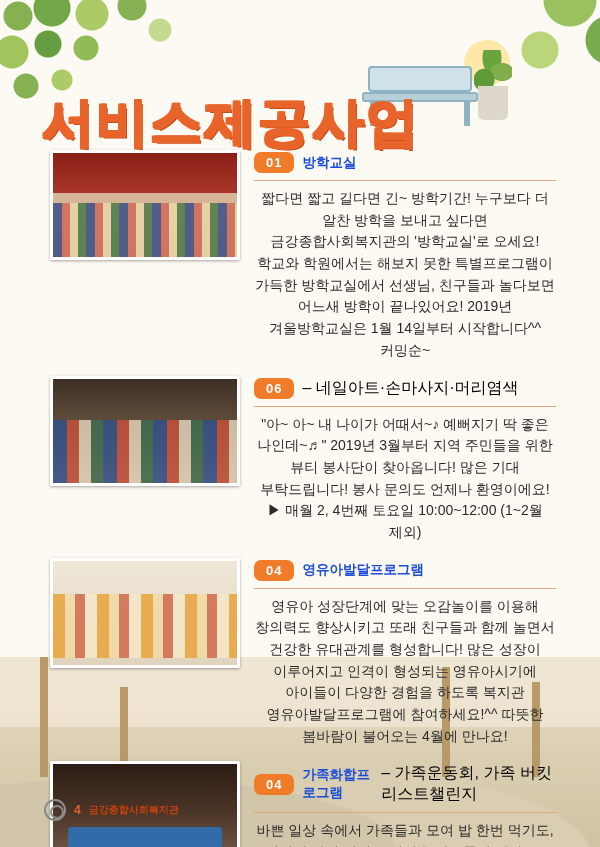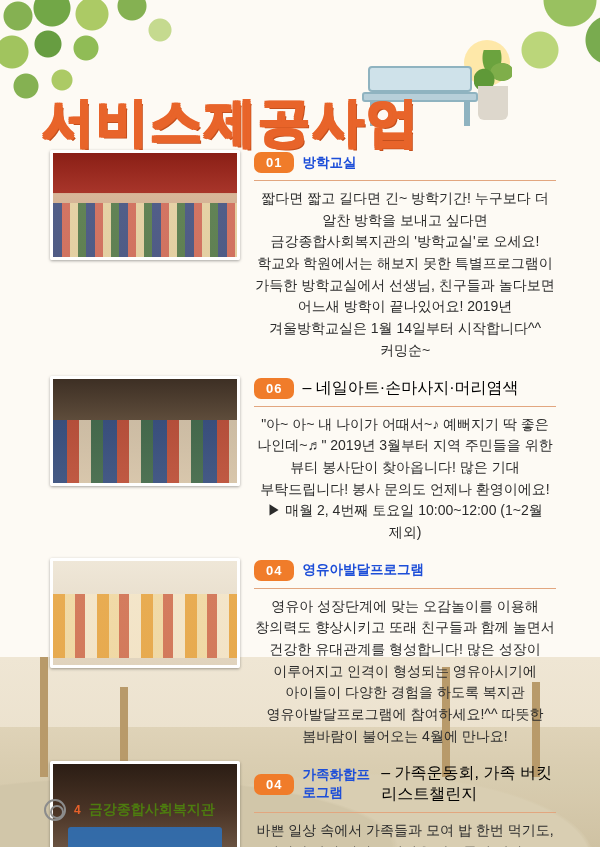--- a/index.html
+++ b/index.html
@@ -120,21 +120,21 @@
   .footer { position:absolute; left:44px; bottom:26px; display:flex; align-items:center; gap:8px; }
   .logo-mark {
     width:22px; height:22px; border-radius:50%;
     border:2px solid #8c8c8c; position:relative;
   }
   .logo-mark:after {
     content:""; position:absolute; left:4px; top:4px; width:10px; height:10px;
     border-radius:50%; border:2px solid #8c8c8c;
   }
   .page-num { color:#e8612a; font-weight:bold; font-size:12px; }
-  .org { font-size:14px; font-weight:bold; color:#4d7c0f; }
+  .org { font-size:10px; font-weight:bold; color:#c2410c; }
 
   
   .p1 { background:linear-gradient(180deg,#8a1f16 0%,#a8352a 38%,#d8b79a 39%,#c9a585 100%); }
   .p1:after{content:"";position:absolute;left:0;right:0;bottom:0;height:52%;
     background:repeating-linear-gradient(90deg,#3a4f86 0 9px,#d26a5a 9px 17px,#e8d7a8 17px 25px,#4d7a4a 25px 33px);opacity:.85;}
   .p2 { background:linear-gradient(180deg,#3d2f24 0%,#6b5844 55%,#9c8468 100%); }
   .p2:after{content:"";position:absolute;left:0;right:0;bottom:0;height:60%;
     background:repeating-linear-gradient(90deg,#2f4f8c 0 14px,#c94f3a 14px 26px,#e7d7bd 26px 38px,#3c6e4f 38px 50px);opacity:.8;}
   .p3 { background:linear-gradient(180deg,#efe7d8 0%,#e0d3bd 100%); }
   .p3:after{content:"";position:absolute;left:0;right:0;bottom:6%;height:62%;

